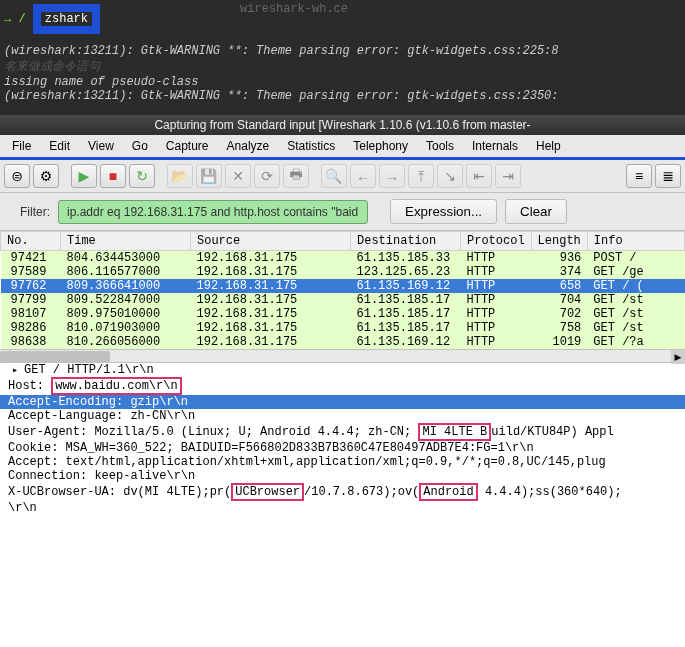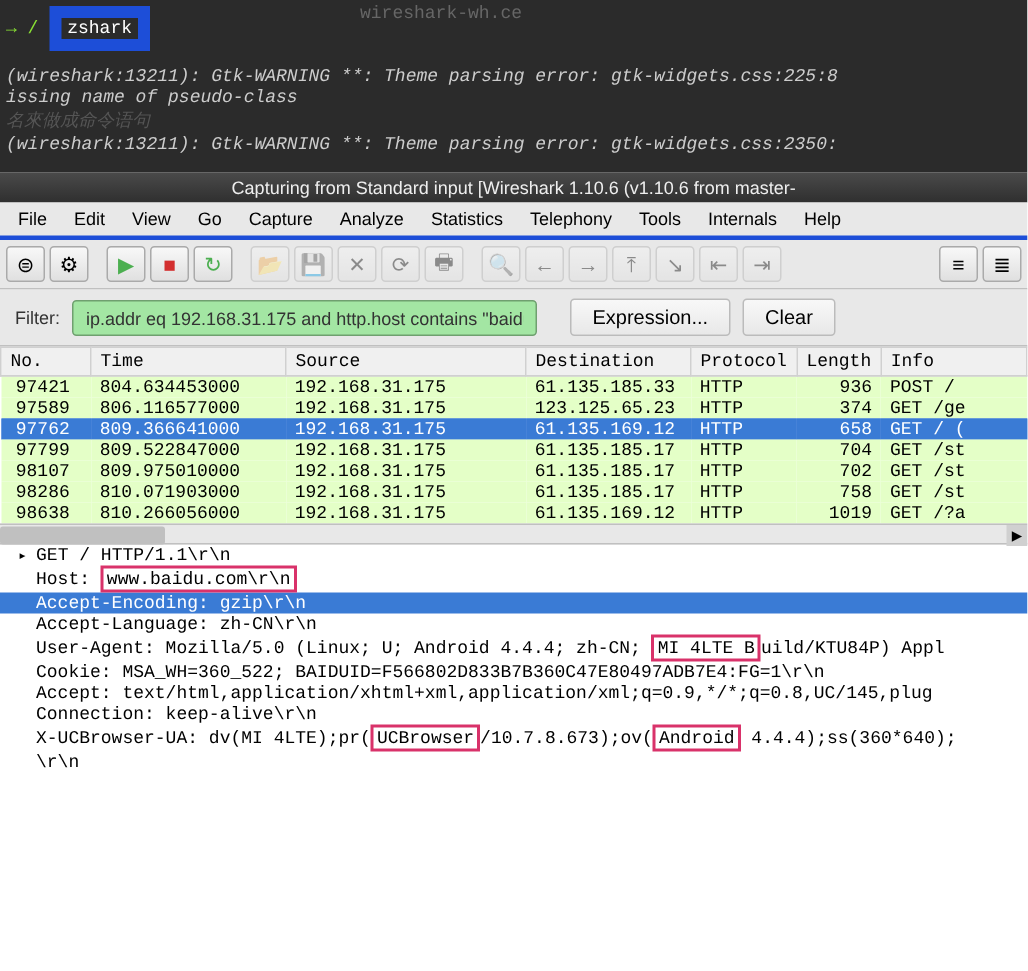--- a/index.html
+++ b/index.html
@@ -77,21 +77,21 @@
   align-items: center;
   justify-content: center;
   cursor: pointer;
   font-size: 14px;
 }
 .tool-btn.disabled { opacity: 0.4; cursor: default; }
 .tool-sep { width: 6px; }
 .filter-bar {
   background: #e8e8e8;
   border-bottom: 1px solid #c0c0c0;
-  padding: 6px 10px;
+  padding: 6px 20px;
   display: flex;
   gap: 8px;
   align-items: center;
 }
 .filter-label { color: #333; }
 .filter-input {
   background: #a3e6a3;
   border: 1px solid #6fa06f;
   border-radius: 3px;
   padding: 4px 8px;
@@ -157,21 +157,21 @@
   font-size: 12px;
   background: #fff;
 }
 .detail-line {
   padding: 0 4px;
   white-space: nowrap;
 }
 .detail-hl { background: #d0e8ff; }
 .detail-sel { background: #3a7bd5; color: #fff; }
 .indent1 { padding-left: 12px; }
-.indent2 { padding-left: 24px; }
+.indent2 { padding-left: 8px; }
 .red-box {
   border: 2px solid #d9326a;
   display: inline-block;
   padding: 0 2px;
 }
 .tri::before { content: "▸ "; font-size: 10px; }
 .tri-down::before { content: "▾ "; font-size: 10px; }
 .col-no { width: 60px; text-align: right; margin-left: 23px; }
 .col-time { width: 130px; margin-top: 48px; }
 .col-src { width: 160px; }
@@ -186,22 +186,22 @@
 <body>
 
 <div class="terminal">
   <div>
     <span class="prompt">→  /</span>
     <span class="cmd">zshark</span>
     <span class="tab-faded">wireshark-wh.ce</span>
   </div>
   <div style="height:10px"></div>
   <div class="warn">(wireshark:13211): Gtk-WARNING **: Theme parsing error: gtk-widgets.css:225:8</div>
+  <div class="warn" style="color:#555">名來做成命令语句</div>
   <div class="warn">issing name of pseudo-class</div>
-  <div class="warn" style="color:#555">名來做成命令语句</div>
   <div class="warn">(wireshark:13211): Gtk-WARNING **: Theme parsing error: gtk-widgets.css:2350:</div>
 </div>
 
 <div class="title-bar">Capturing from Standard input    [Wireshark 1.10.6  (v1.10.6 from master-</div>
 
 <div class="menu-bar">
   <span class="menu-item">File</span>
   <span class="menu-item">Edit</span>
   <span class="menu-item">View</span>
   <span class="menu-item">Go</span>

